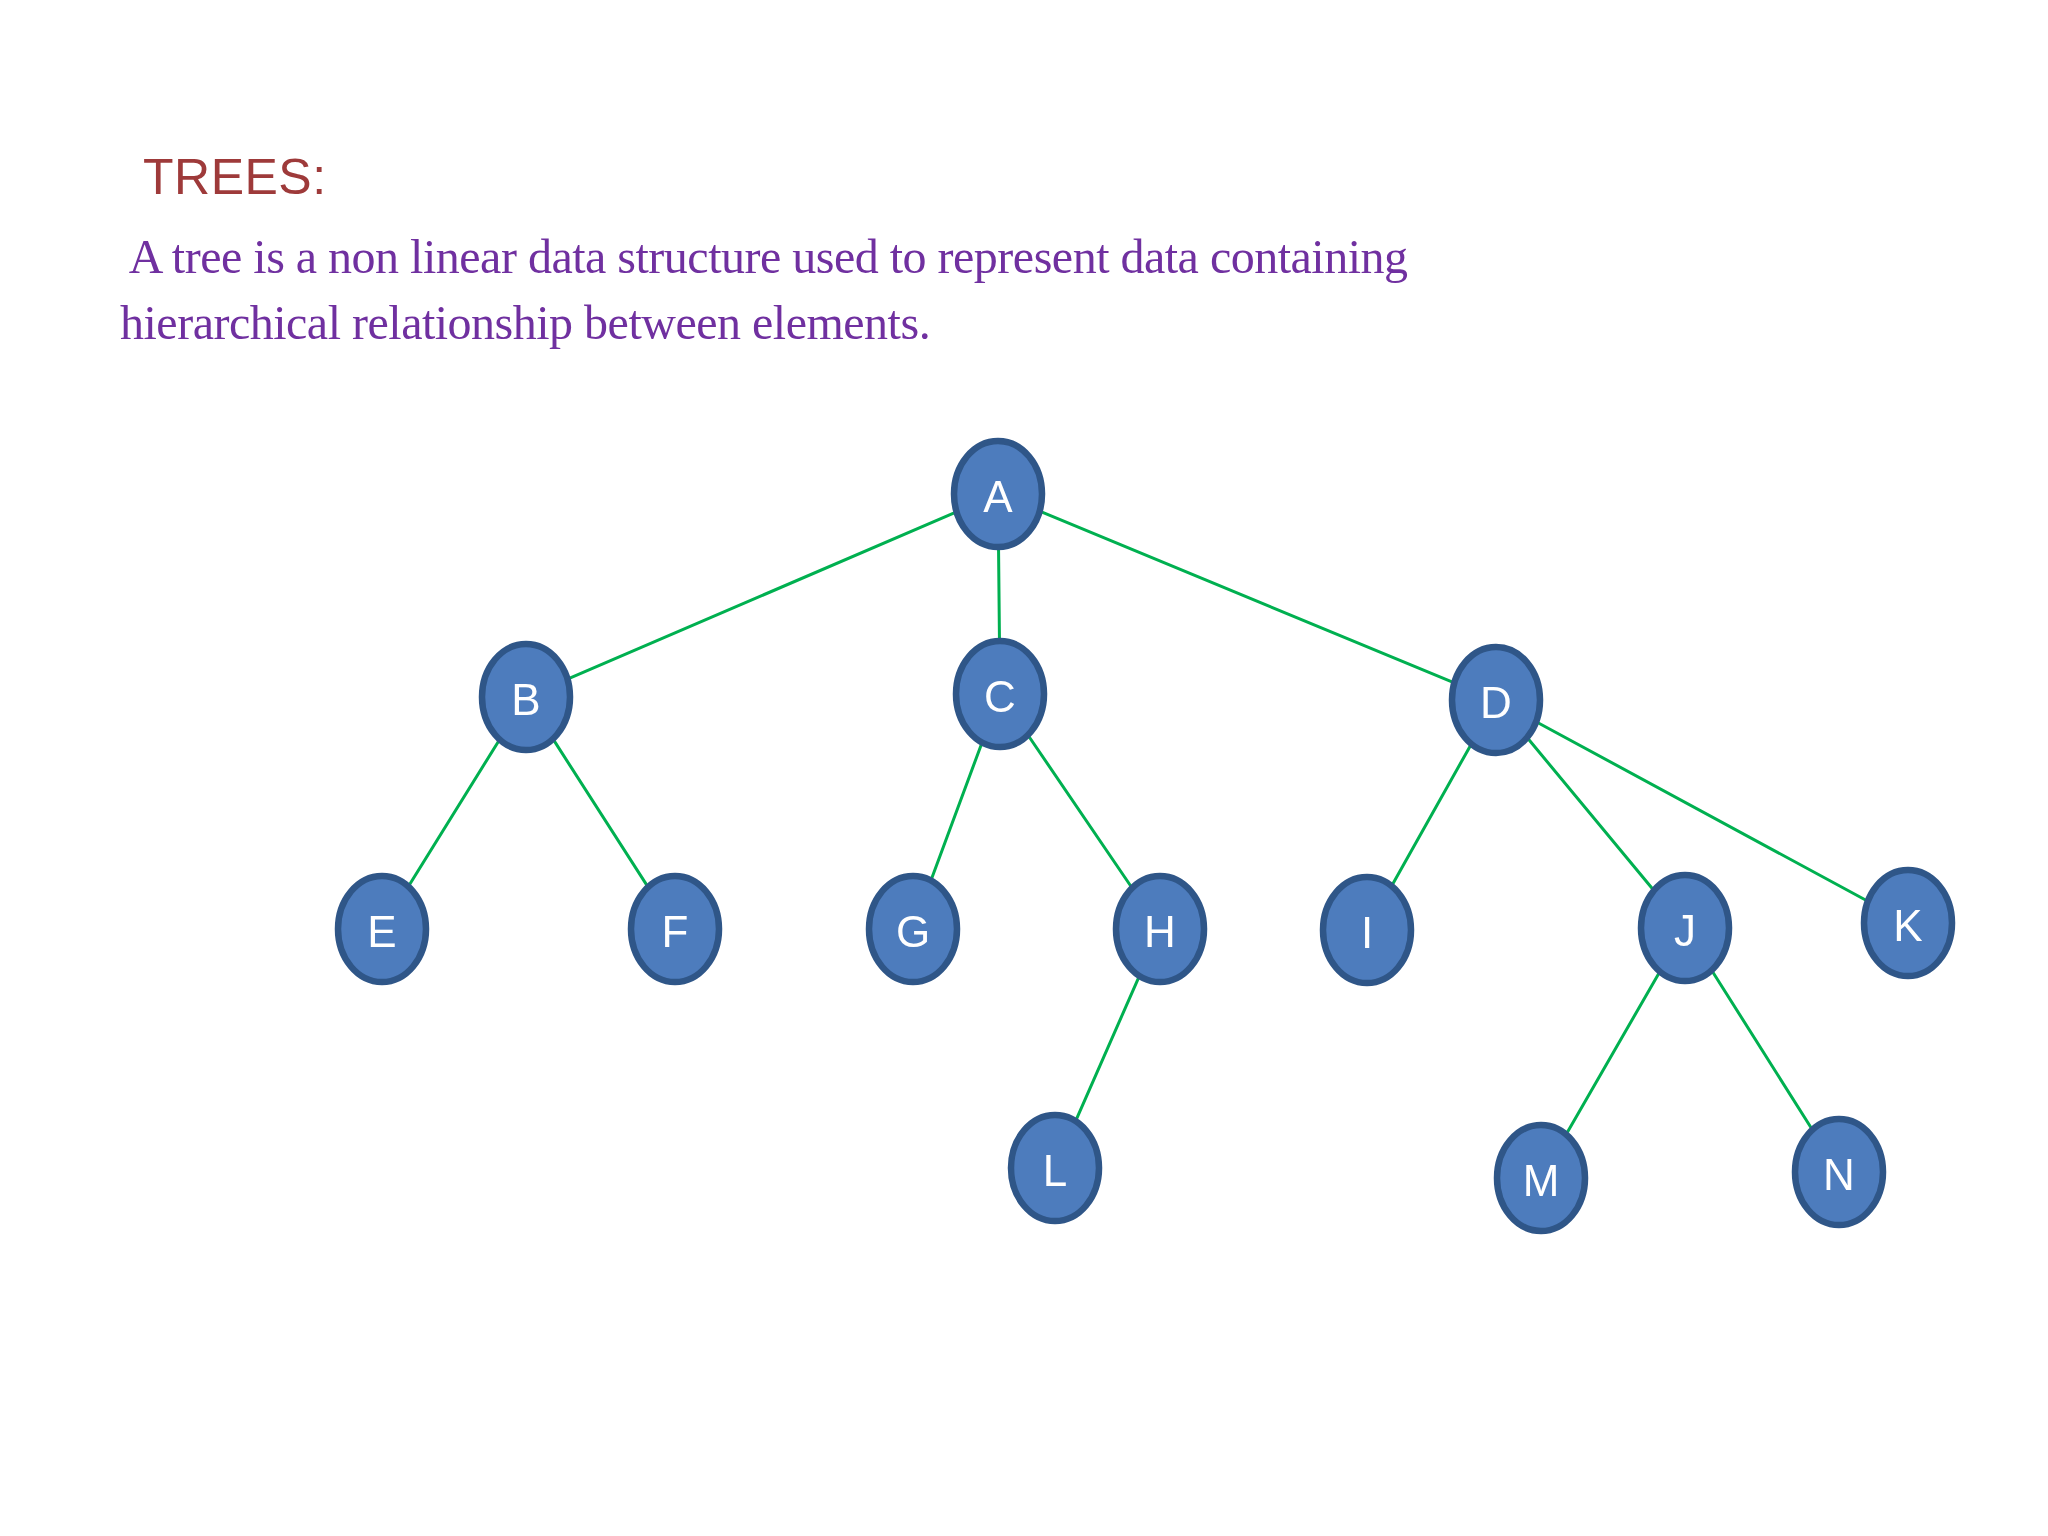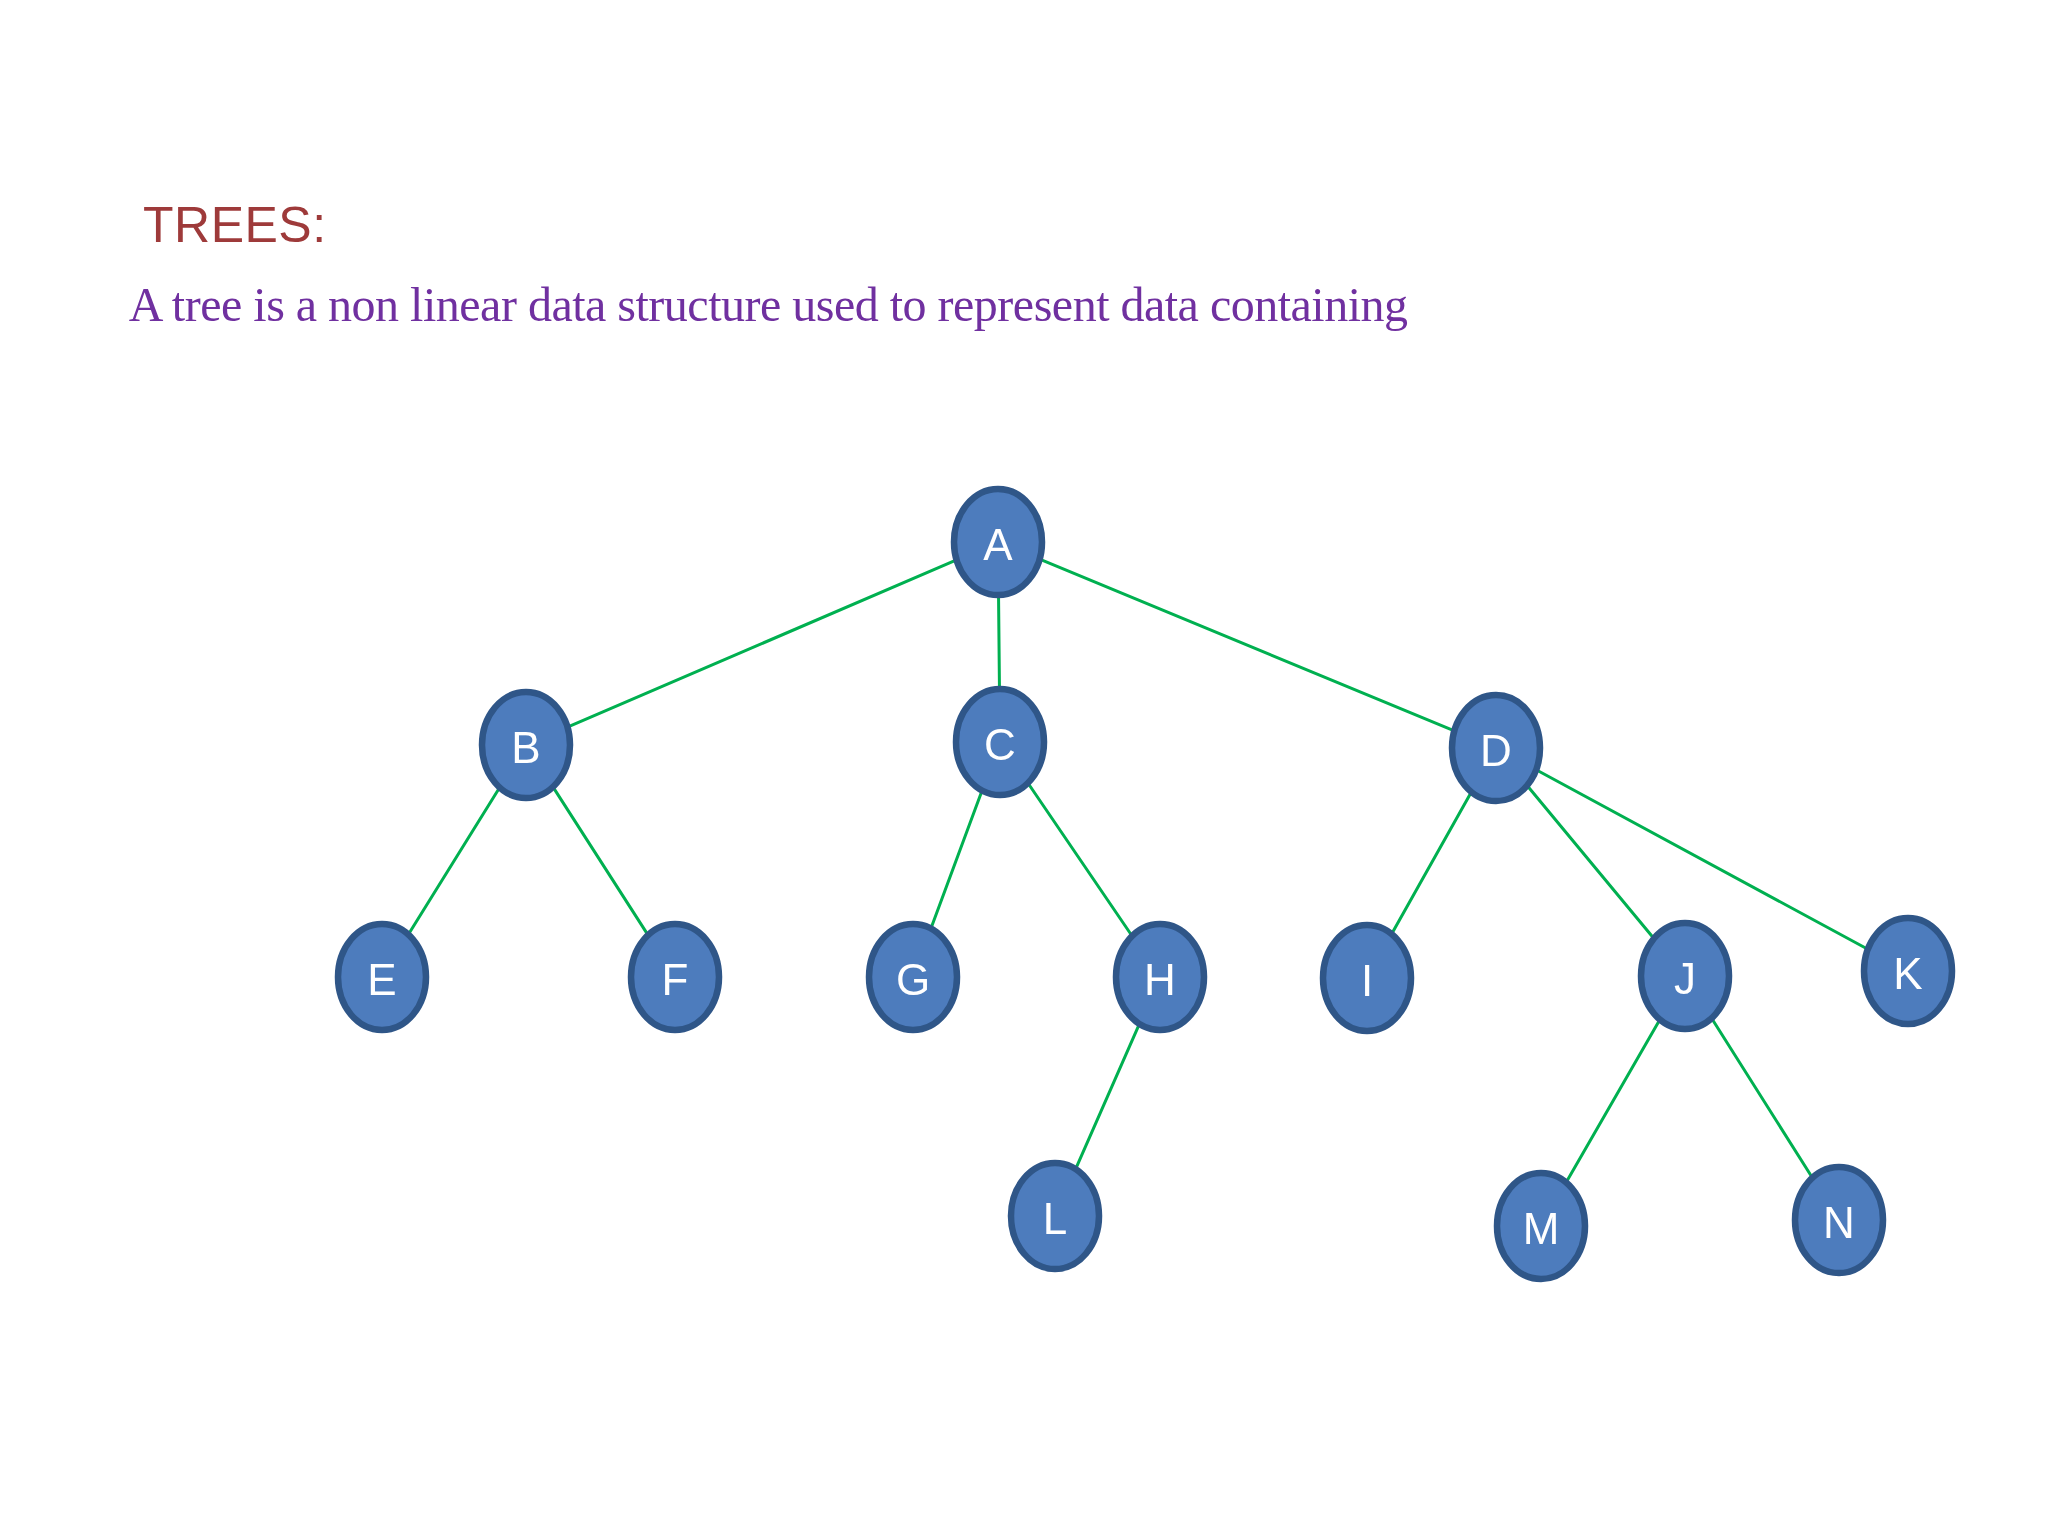--- a/index.html
+++ b/index.html
@@ -13,21 +13,20 @@
     height: 1536px;
     background: var(--bg);
     font-family: "Liberation Sans", "DejaVu Sans", sans-serif;
     overflow: hidden;
   }
   .slide {
     position: relative;
     width: 2048px;
     height: 1282px;
     background: var(--bg);
-    margin-top: 48px;
   }
   .title {
     position: absolute;
     left: 143px;
     top: 147px;
     font-size: 50px;
     line-height: 60px;
     color: var(--title-color);
     letter-spacing: 0.5px;
   }
@@ -56,20 +55,21 @@
   }
 </style>
 </head>
 <body>
 
 <div class="slide">
   <div class="title">TREES:</div>
 
   <div class="intro">
     <div class="intro-line"> A tree is a non linear data structure used to represent data containing</div>
+    <div class="intro-line">hierarchical relationship between elements.</div>
   </div>
 
   <svg class="tree" viewBox="0 0 2048 1536" xmlns="http://www.w3.org/2000/svg">
       <line x1="956.5621567834582" y1="511.82178426474144" x2="567.4378432165418" y2="679.1782157352585" stroke="#00B050" stroke-width="3" stroke-linecap="round"></line>
       <line x1="998.5299615545451" y1="546.9961554545143" x2="999.4700384454549" y2="641.0038445454857" stroke="#00B050" stroke-width="3" stroke-linecap="round"></line>
       <line x1="1039.6145405076395" y1="511.21404687665415" x2="1454.3854594923605" y2="682.7859531233458" stroke="#00B050" stroke-width="3" stroke-linecap="round"></line>
       <line x1="499.6530552516243" y1="739.4478554279385" x2="408.3469447483757" y2="886.5521445720615" stroke="#00B050" stroke-width="3" stroke-linecap="round"></line>
       <line x1="552.9228977507548" y1="738.9202166320478" x2="648.0771022492452" y2="887.0797833679522" stroke="#00B050" stroke-width="3" stroke-linecap="round"></line>
       <line x1="982.0797988082296" y1="742.4051411501845" x2="930.9202011917704" y2="880.5948588498155" stroke="#00B050" stroke-width="3" stroke-linecap="round"></line>
       <line x1="1027.901862718511" y1="734.9808608678129" x2="1132.098137281489" y2="888.0191391321871" stroke="#00B050" stroke-width="3" stroke-linecap="round"></line>

